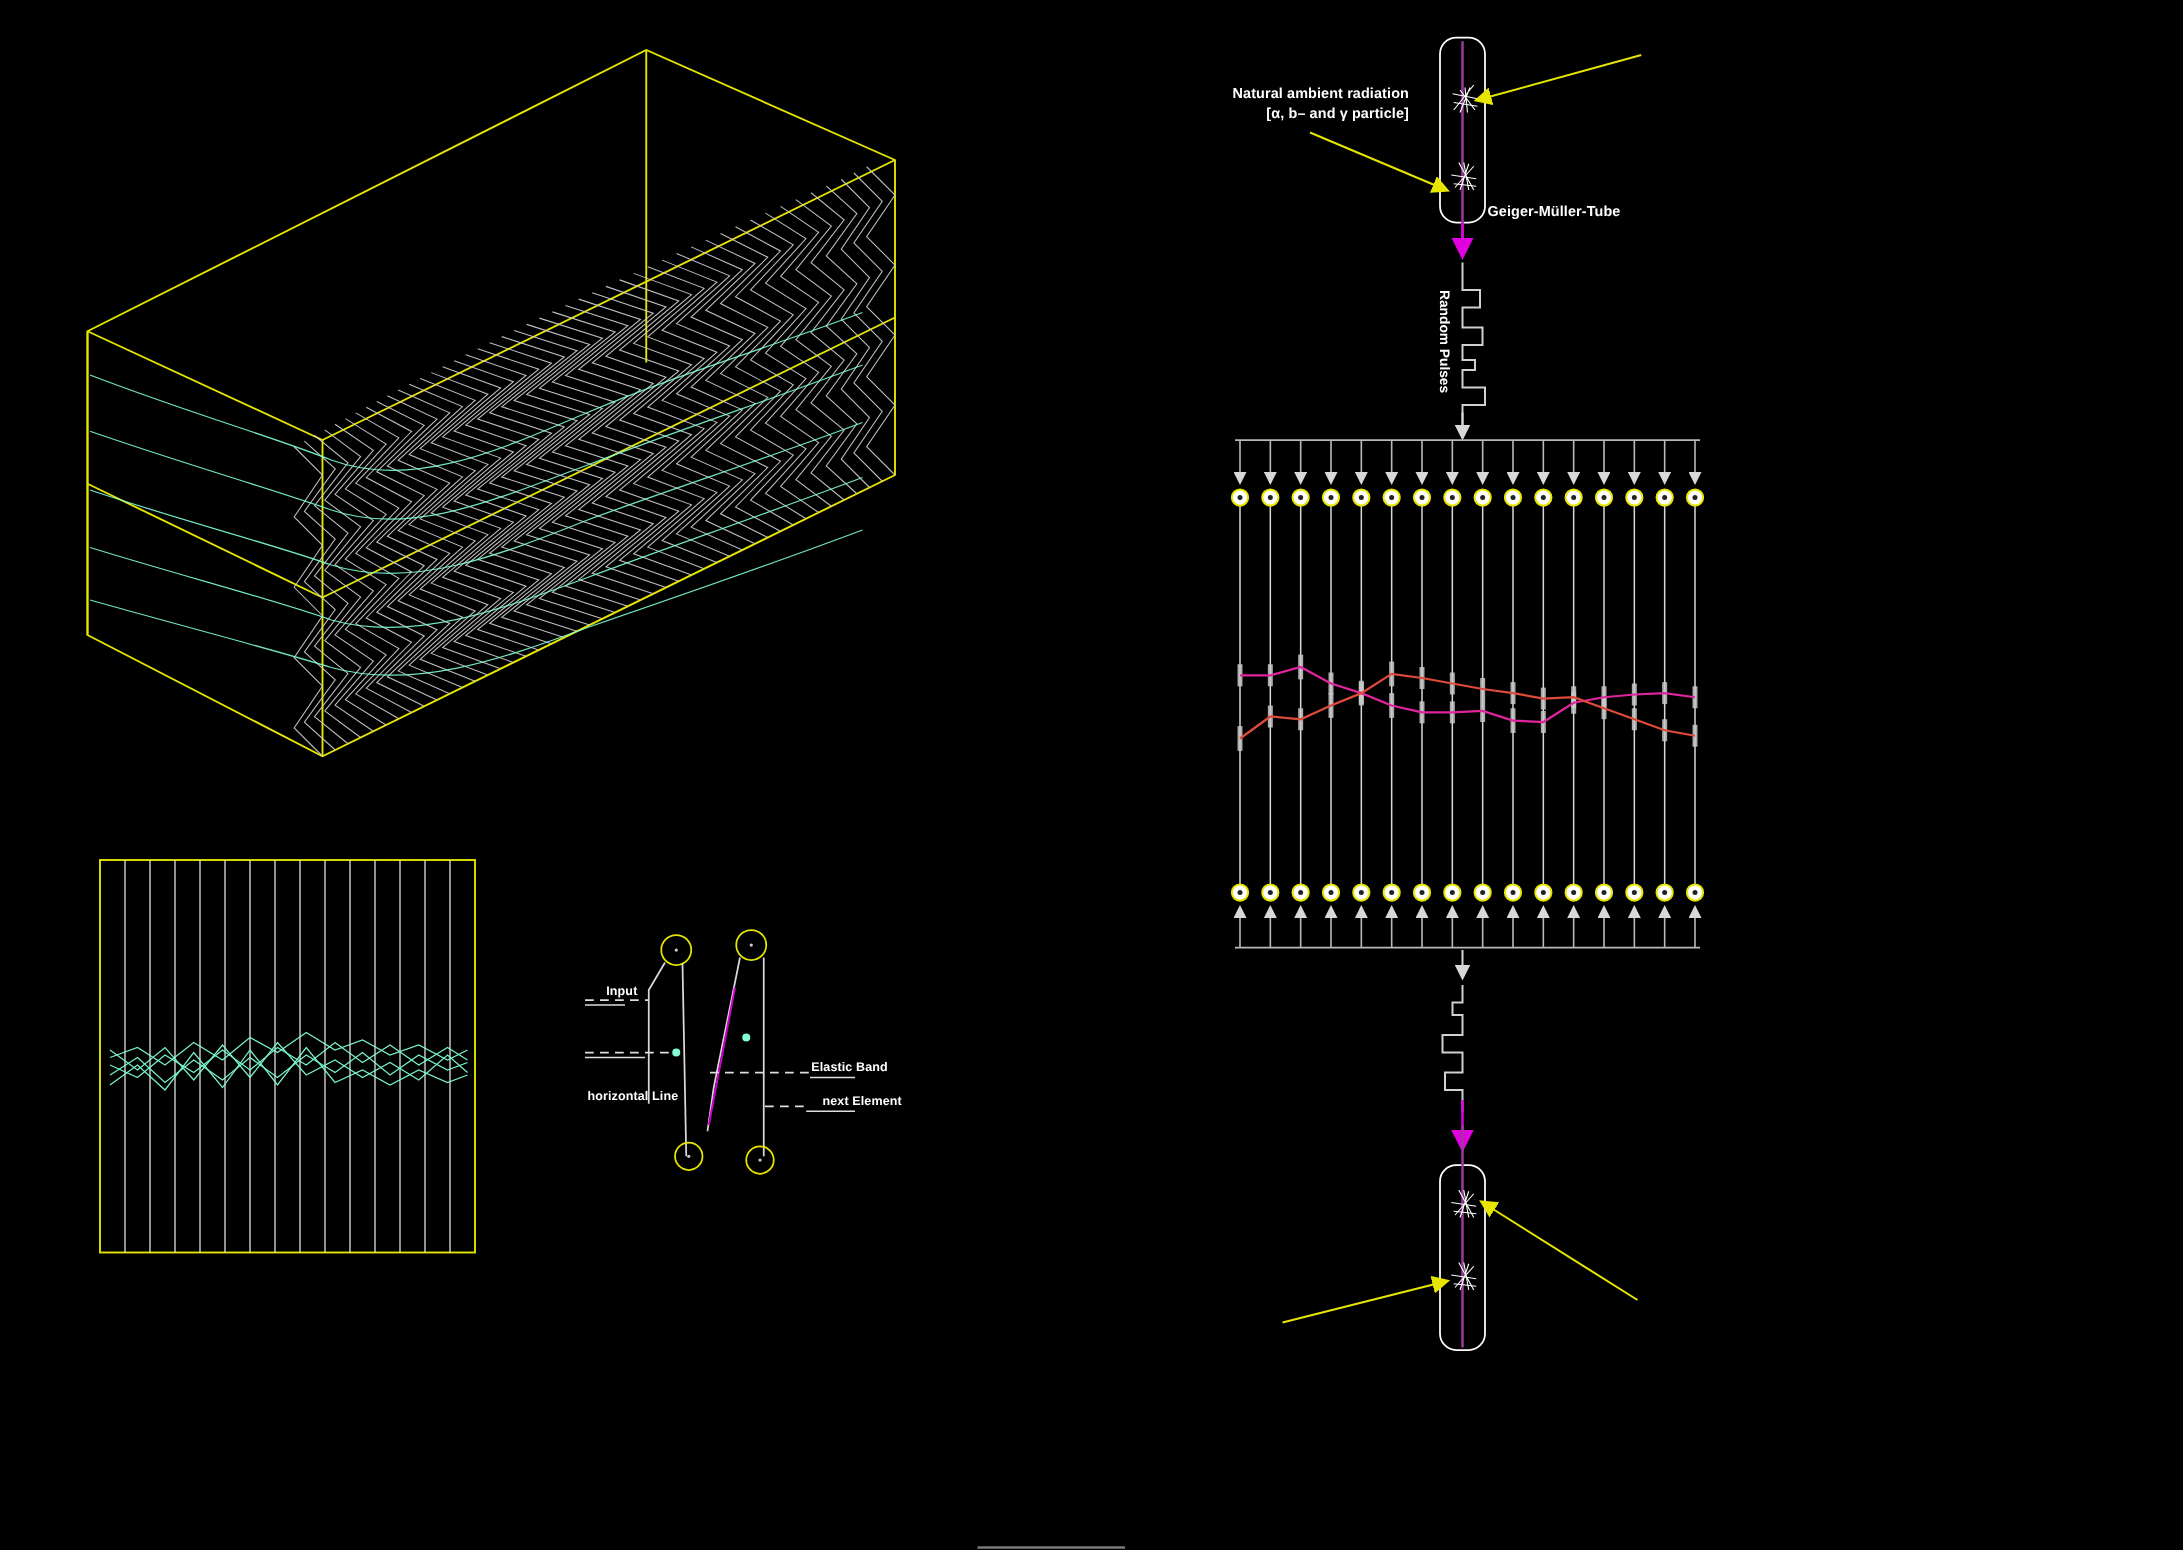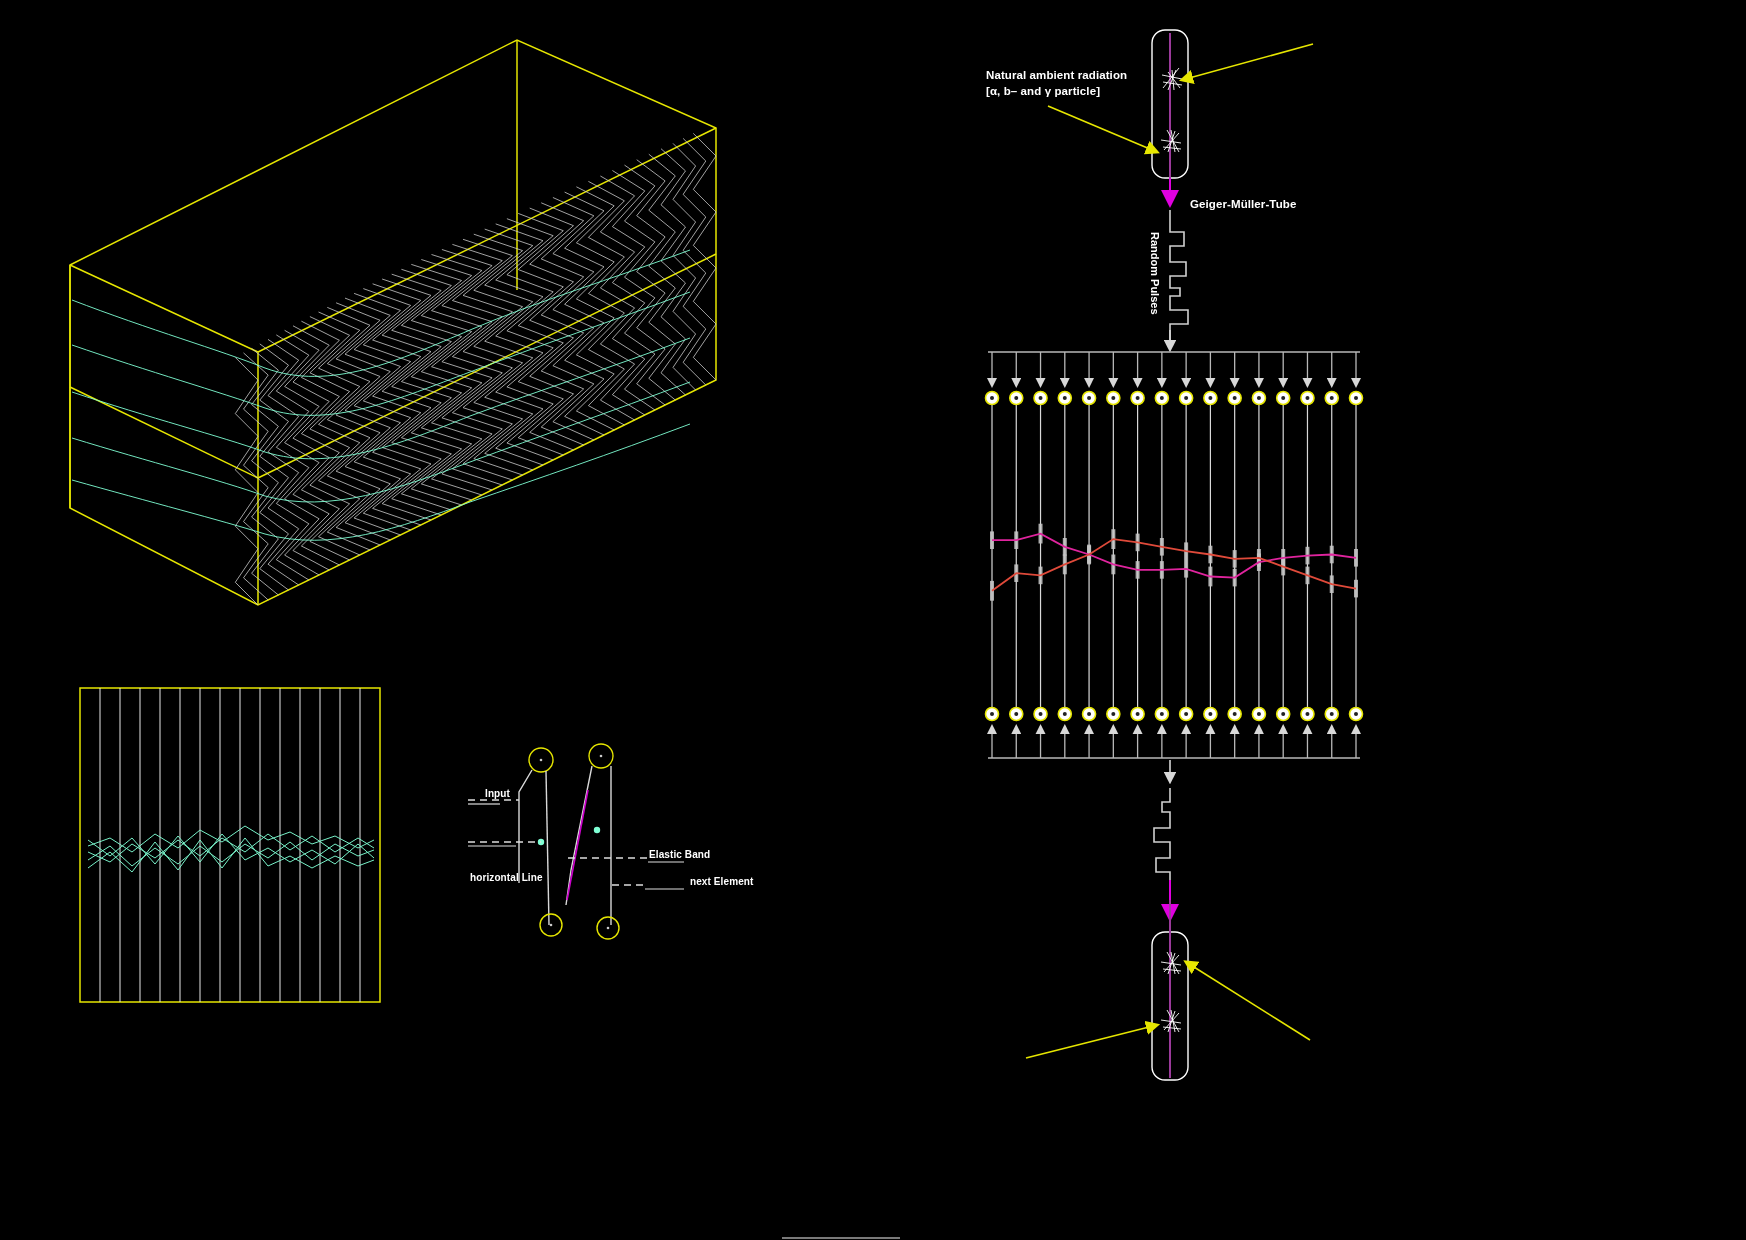--- a/index.html
+++ b/index.html
@@ -1,18 +1,18 @@
 <!DOCTYPE html>
 <html><head>
 <meta charset="utf-8">
 <style>
   html,body{margin:0;padding:0;background:#000;}
   body{width:1746px;height:1240px;position:relative;overflow:hidden;
        font-family:"Liberation Sans",sans-serif;color:#fff;}
-  .stage{position:absolute;left:0;top:0;width:1746px;height:1240px;}
+  .stage{position:absolute;left:0;top:0;width:1746px;height:1240px;text-align:right;}
   svg{position:absolute;left:0;top:0;width:1746px;height:1240px;overflow:visible;}
   .lbl{position:absolute;font-size:11.5px;font-weight:700;color:#fff;
        letter-spacing:.1px;line-height:1.35;white-space:pre;}
   .lbl.sm{font-size:10px;}
   .vlabel{position:absolute;font-size:11px;font-weight:700;color:#fff;
           transform:rotate(90deg);transform-origin:left top;white-space:nowrap;}
 </style>
 </head>
 <body>
 
@@ -378,22 +378,22 @@
 
     <line x1="1310" y1="1040" x2="1186" y2="962" stroke="#e6e600" stroke-width="1.6" marker-end="url(#arrY)"></line>
     <line x1="1026" y1="1058" x2="1157" y2="1025" stroke="#e6e600" stroke-width="1.6" marker-end="url(#arrY)"></line>
   </g>
 
   <line x1="782" y1="1238" x2="900" y2="1238" stroke="#7a7a7a" stroke-width="2"></line>
 </svg>
 
 <div class="lbl" style="left:986px;top:68px;"><span>Natural ambient radiation</span><br><span>[α, b– and γ particle]</span></div>
 
-<div class="lbl" style="left:1190px;top:163px;margin-top:34px;">Geiger-Müller-Tube</div>
+<div class="lbl" style="left:1190px;top:163px;">Geiger-Müller-Tube</div>
 
 <div class="vlabel" style="left:1161px;top:232px;">Random Pulses</div>
 
 <div class="lbl sm" style="left:485px;top:787px;">Input</div>
 <div class="lbl sm" style="left:470px;top:871px;">horizontal Line</div>
 <div class="lbl sm" style="left:649px;top:848px;">Elastic Band</div>
-<div class="lbl sm" style="left:646px;top:875px;padding-left:44px;">next Element</div>
+<div class="lbl sm" style="left:614px;top:875px;padding-left:44px;">next Element</div>
 
 </div>
 
 </body></html>

